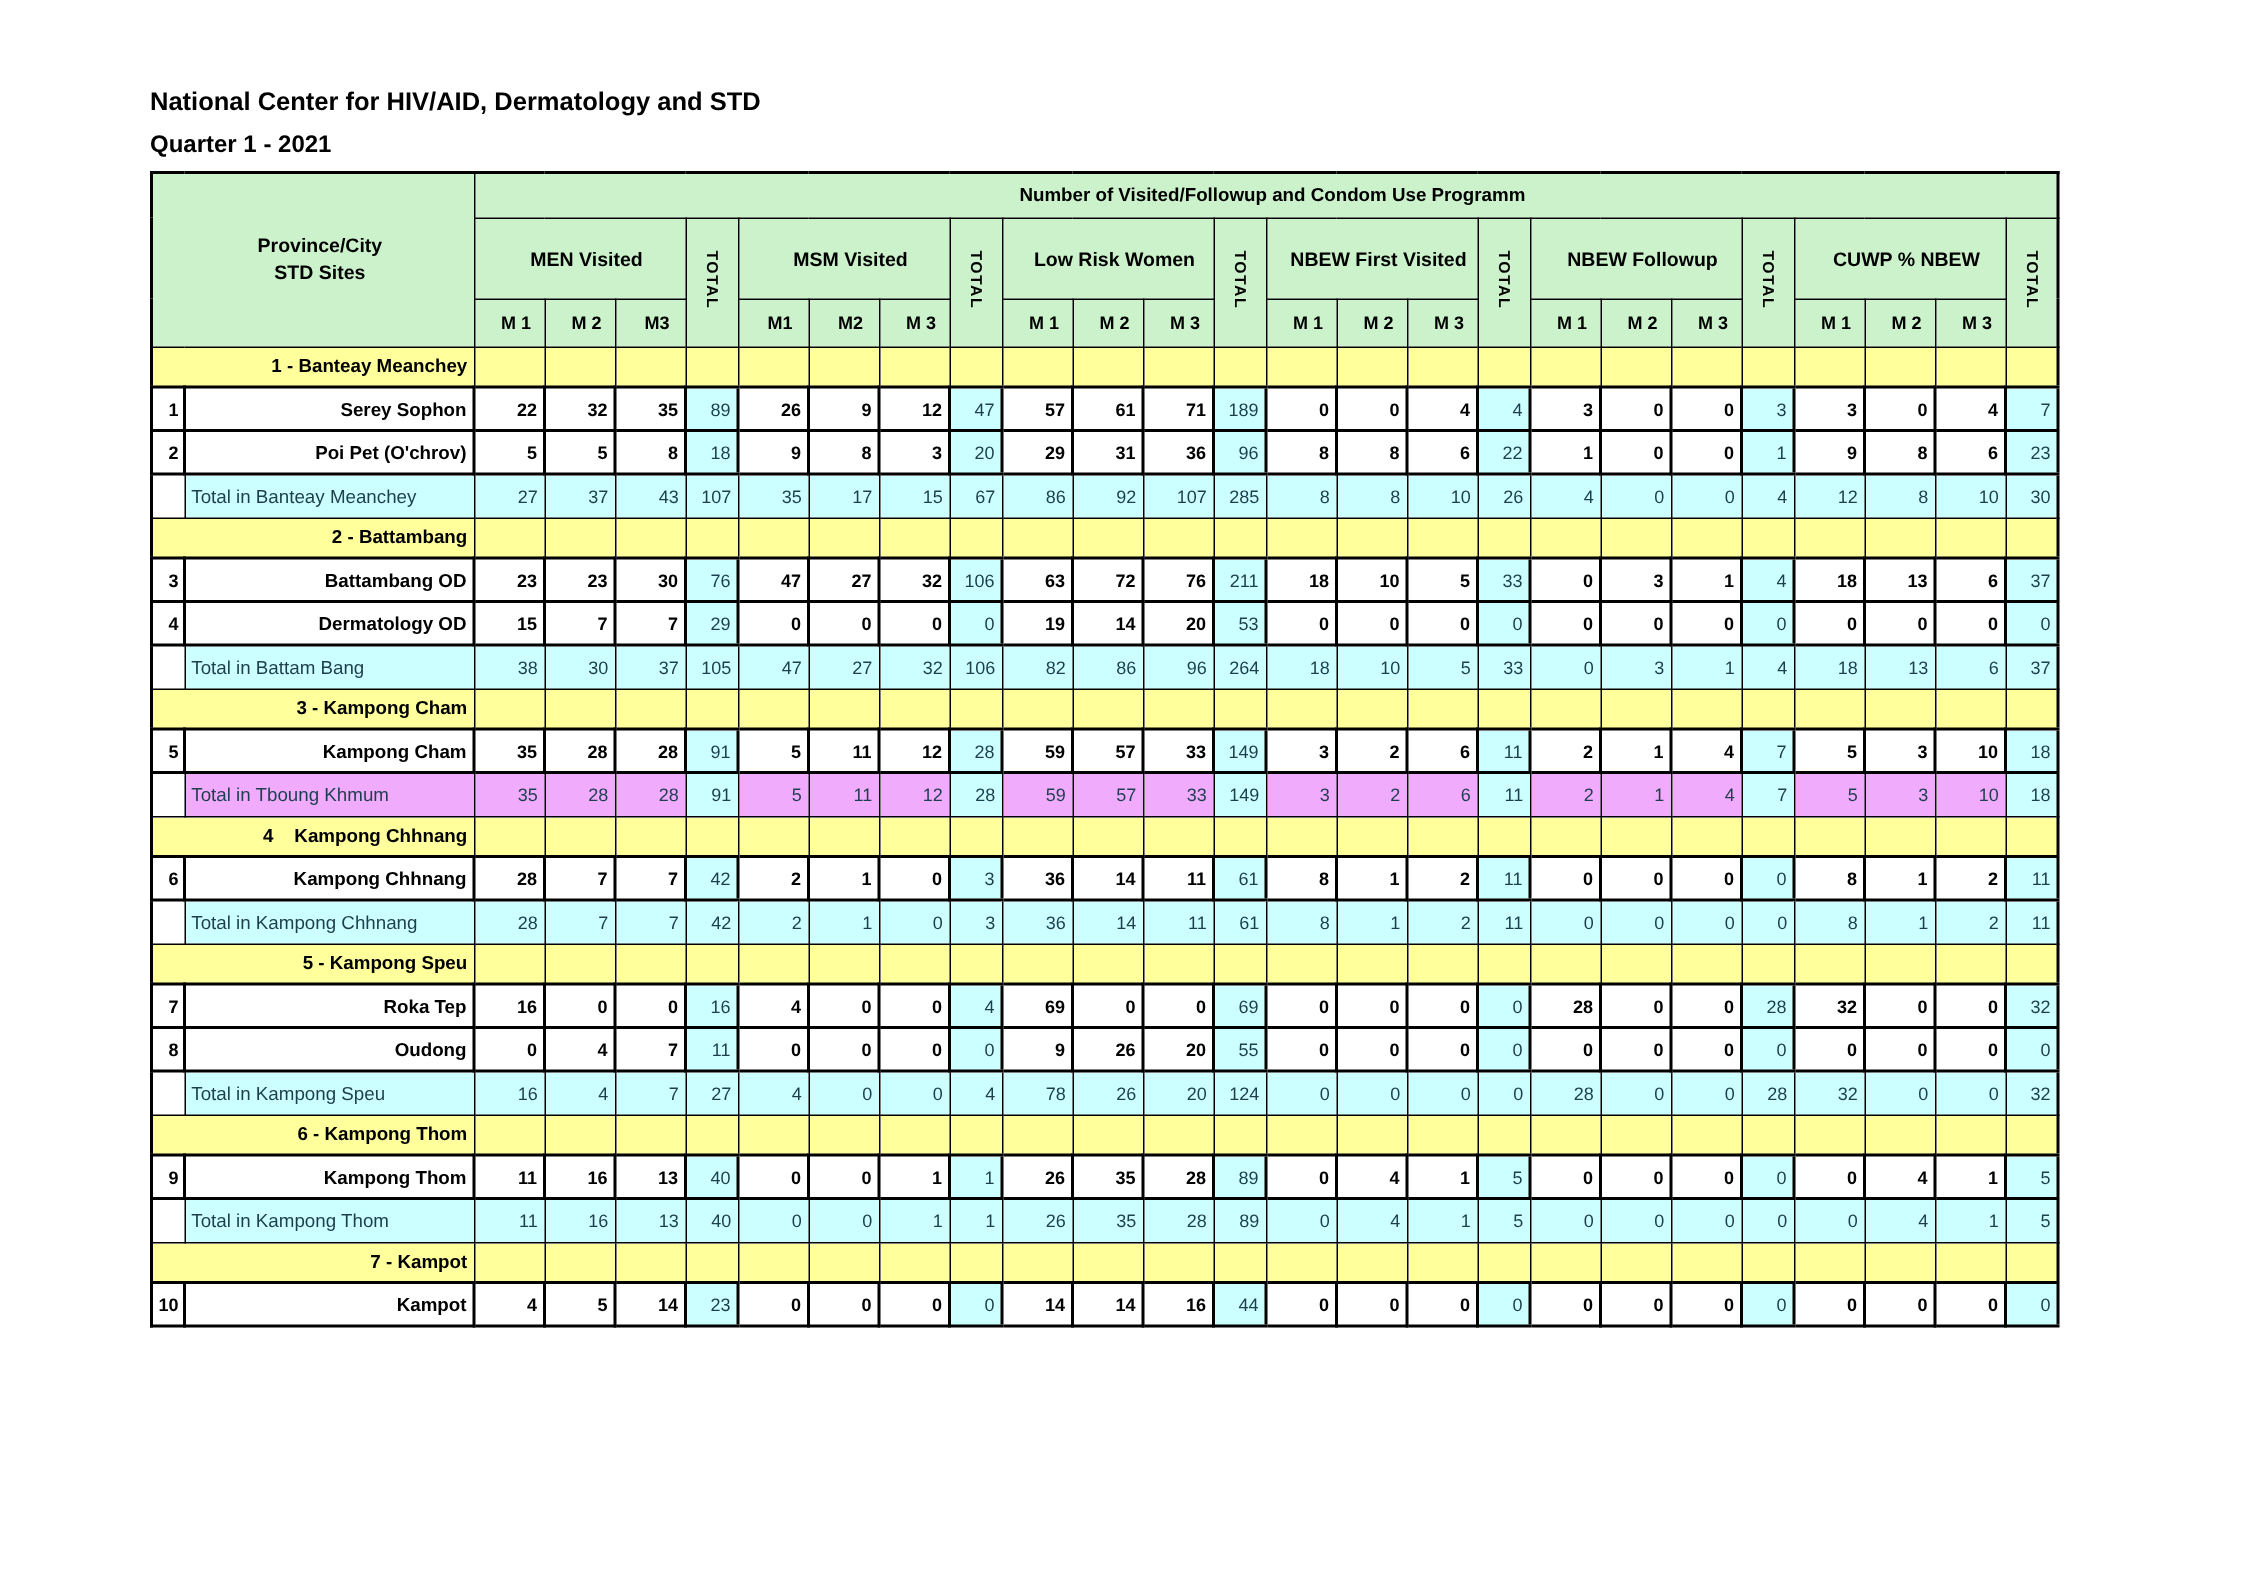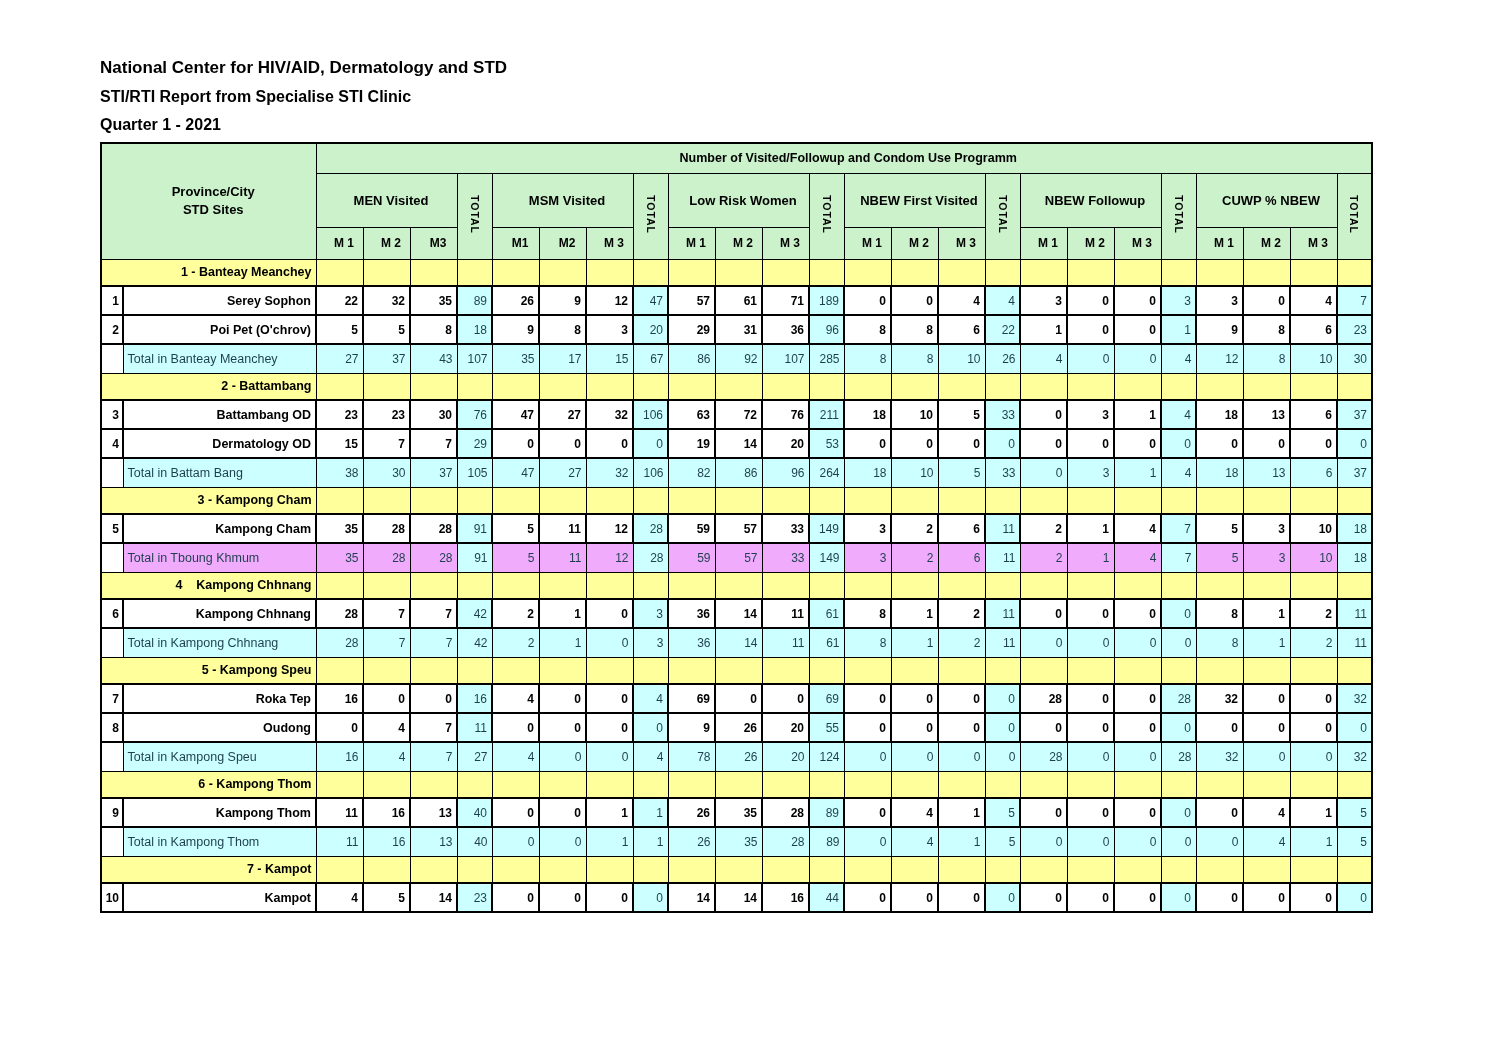--- a/index.html
+++ b/index.html
@@ -35,21 +35,20 @@
   tr.trow td.tname{text-align:left;font-size:12.5px;margin-left:20px;}
   tr.trow td.tm,tr.trow td.tt{text-align:right;}
   tr.trow.dark td.tm,tr.trow.dark td.tname{background:#f0abfc;}
 </style>
 </head>
 <body>
 
 <div class="page">
   <div class="titles">
     <div class="t1">National Center for HIV/AID, Dermatology and STD</div>
-    <div class="t2">STI/RTI Report from Specialise STI Clinic</div>
     <div class="t3">Quarter 1 - 2021</div>
   </div>
   <table id="report-table">
       <colgroup>
         <col style="width: 22px;">
         <col style="width: 193px;">
         <col style="width: 47px;">
         <col style="width: 47px;">
         <col style="width: 47px;">
         <col style="width: 35px;">

